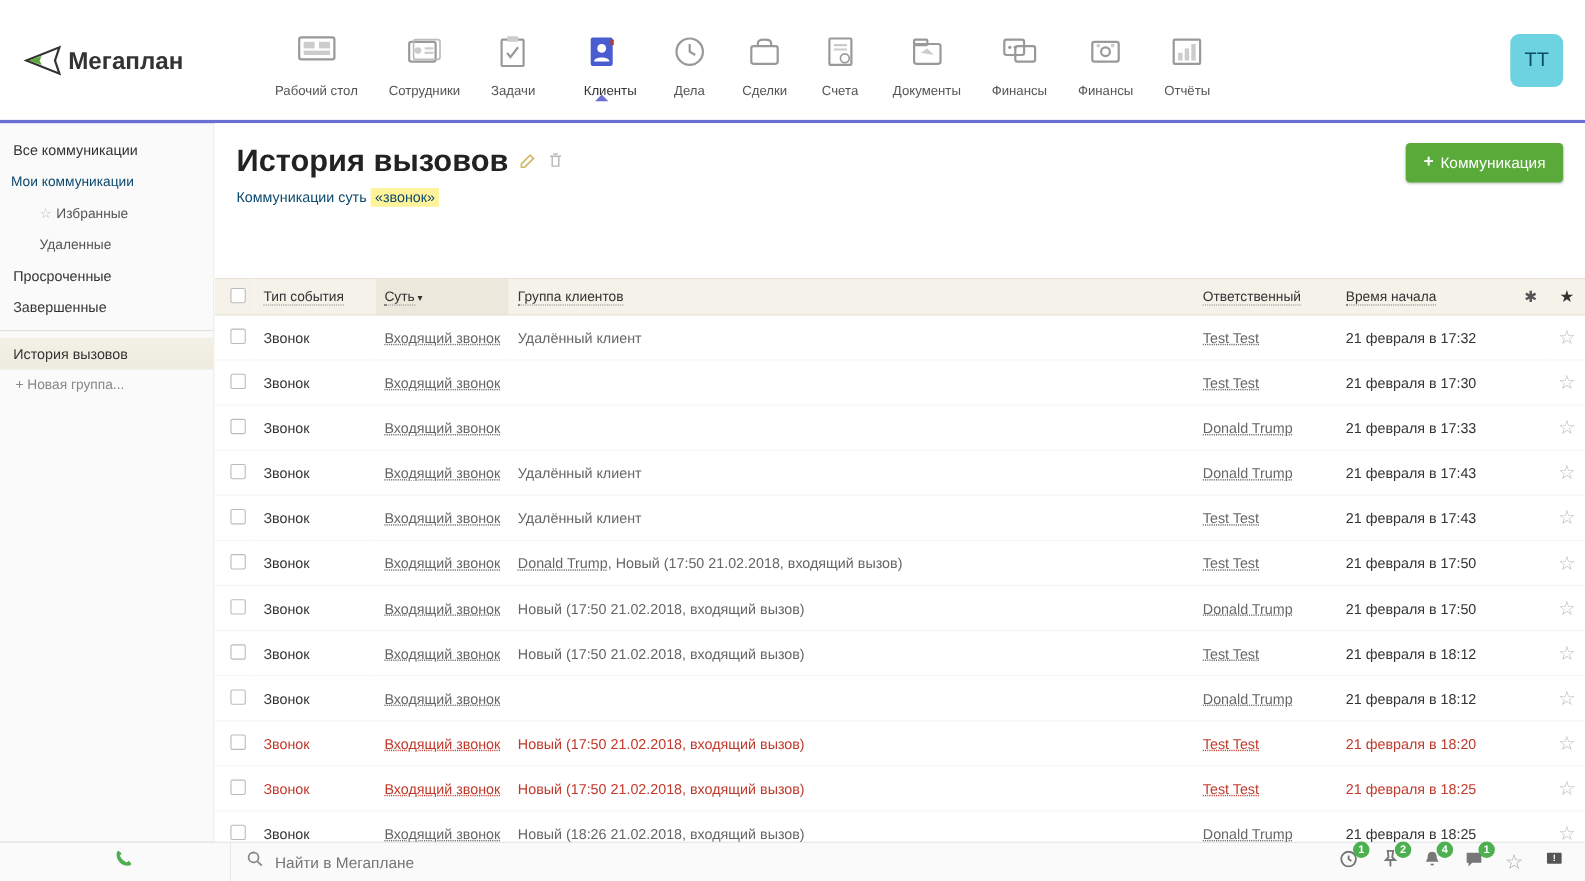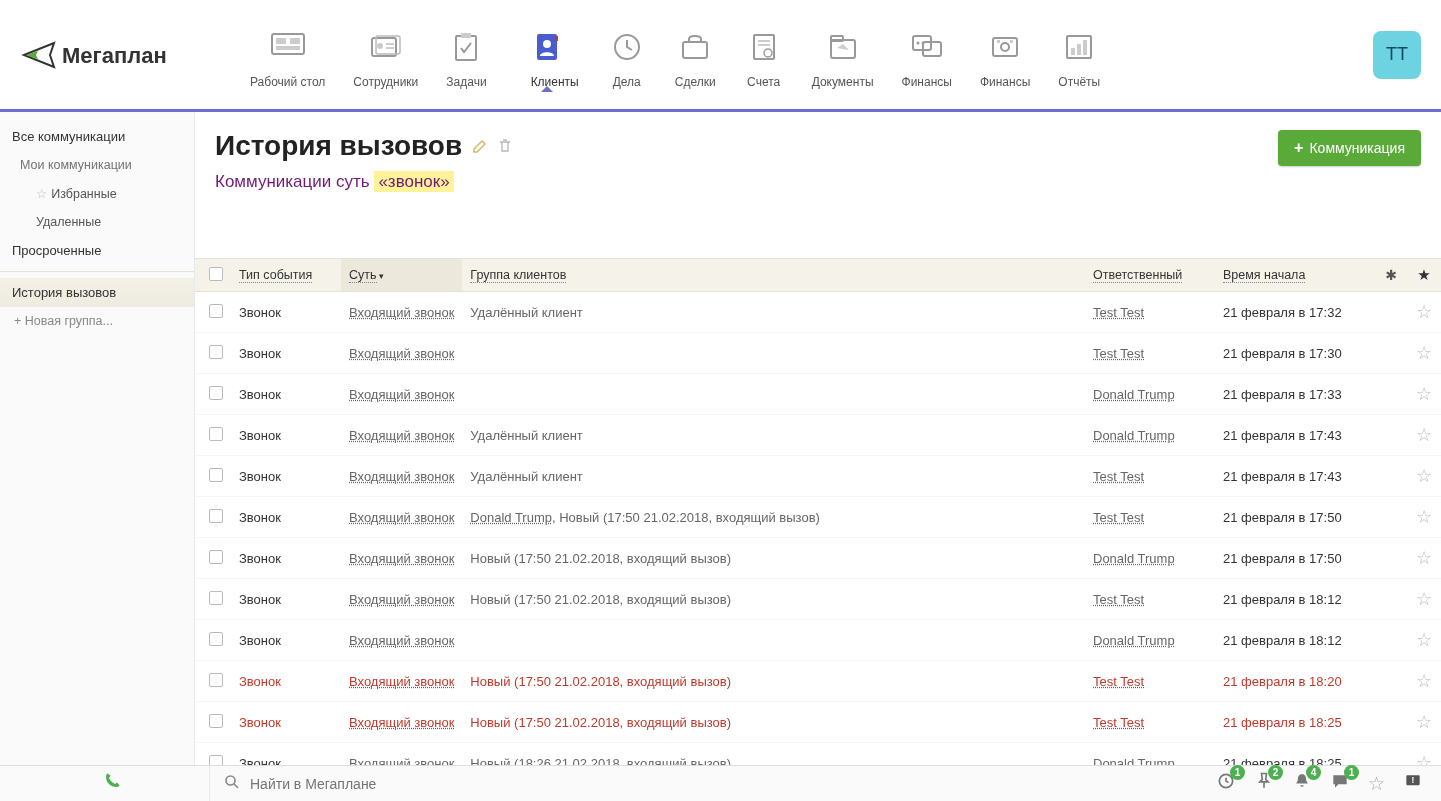--- a/index.html
+++ b/index.html
@@ -15,33 +15,33 @@
   .nav-icon { width: 40px; height: 40px; display: flex; align-items:center; justify-content:center; }
   .nav-label { font-size: 12px; color: #555; margin-top: 8px; }
   .nav-item.active .nav-label { color: #333; padding-left: 16px; }
   .nav-item.active::after { content:''; position:absolute; bottom:-3px; left:50%; transform:translateX(-50%); width:0; height:0; border-left:6px solid transparent; border-right:6px solid transparent; border-bottom:6px solid #6b6fd4; }
   .avatar { width: 48px; height: 48px; border-radius: 8px; background: #6dd3e0; color: #0c4a6e; display:flex; align-items:center; justify-content:center; font-size: 18px; font-weight: 400; cursor: pointer; }
 
   
   .body { display: flex; flex: 1; min-height: 0; }
   .sidebar { width: 195px; background: #fafafa; border-right: 1px solid #e8e8e8; padding-top: 10px; display:flex; flex-direction:column; }
   .sb-item { padding: 7px 12px; font-size: 13px; color: #333; cursor: pointer; }
-  .sb-item.sub { padding-left: 20px; color: #737373; font-size: 12.5px; }
+  .sb-item.sub { padding-left: 10px; color: #0c4a6e; font-size: 12.5px; }
   .sb-item.sub2 { padding-left: 36px; font-size: 12.5px; display:flex; align-items:center; gap:4px; color:#555; }
   .sb-item.active { background: linear-gradient(#f3f0e6,#eeebe0); font-weight:500; }
   .sb-sep { border-top: 1px solid #e6e2d5; margin: 6px 0; }
   .sb-item.new { color: #888; font-size: 12.5px; padding-left: 14px; }
 
   .main { flex: 1; display:flex; flex-direction:column; min-width:0; position: relative; background:#fff; }
   .main-header { padding: 18px 20px 10px 20px; display:flex; align-items:flex-start; justify-content:space-between; }
   .page-title-wrap { display:flex; align-items:center; gap:10px; }
   .page-title { font-size: 28px; font-weight: bold; color: #222; }
   .title-icon { width:16px; height:16px; cursor:pointer; opacity:0.6; }
   .btn-comm { background: #5aaa3a; color:#fff; border:none; border-radius:4px; padding:9px 16px; font-size:14px; cursor:pointer; display:flex; align-items:center; gap:6px; box-shadow:0 1px 2px rgba(0,0,0,0.2); }
-  .subtitle { padding: 0 20px 10px 20px; font-size: 17px; color: #701a75; }
+  .subtitle { padding: 0 20px 10px 20px; font-size: 13px; color: #0c4a6e; }
   .subtitle .tag { background: #fff39a; padding: 1px 4px; }
 
   
   .table-wrap { flex:1; overflow-y:auto;margin-top:46px; }
   table { width: 100%; border-collapse: collapse; }
   thead th { text-align:left; font-size:12.5px; font-weight:normal; color:#333; padding:7px 8px; background:#f5f2e9; border-top:1px solid #e6e2d5; border-bottom:1px solid #e6e2d5; white-space:nowrap; }
   thead th .dotted { border-bottom: 1px dotted #888; }
   thead th.sort { background:#ece8db; }
   thead th.sort::after { content:' ▾'; font-size:9px; }
   tbody td { padding: 9px 8px; font-size: 13px; border-bottom: 1px solid #f5f5f5; vertical-align: middle; white-space:nowrap; }
@@ -216,20 +216,21 @@
           <div class="sb-item "><span>Все коммуникации</span></div>
           <div class="sb-item sub"><span>Мои коммуникации</span></div>
           <div class="sb-item sub2">
             <span style="color:#bbb">☆</span> 
             <span>Избранные</span>
           </div>
           <div class="sb-item sub2">
             <span>Удаленные</span>
           </div>
           <div class="sb-item "><span>Просроченные</span></div>
+          <div class="sb-item "><span>Завершенные</span></div>
         </div>
       <div class="sb-sep"></div>
       <div class="sb-item active">История вызовов</div>
       <div class="sb-item new">+ <span>Новая группа...</span></div>
     </div>
 
     <div class="main">
       <div class="main-header">
         <div>
           <div class="page-title-wrap">

